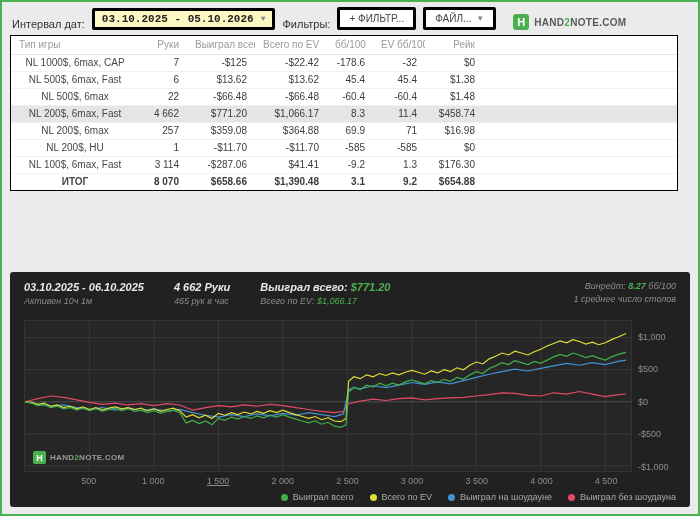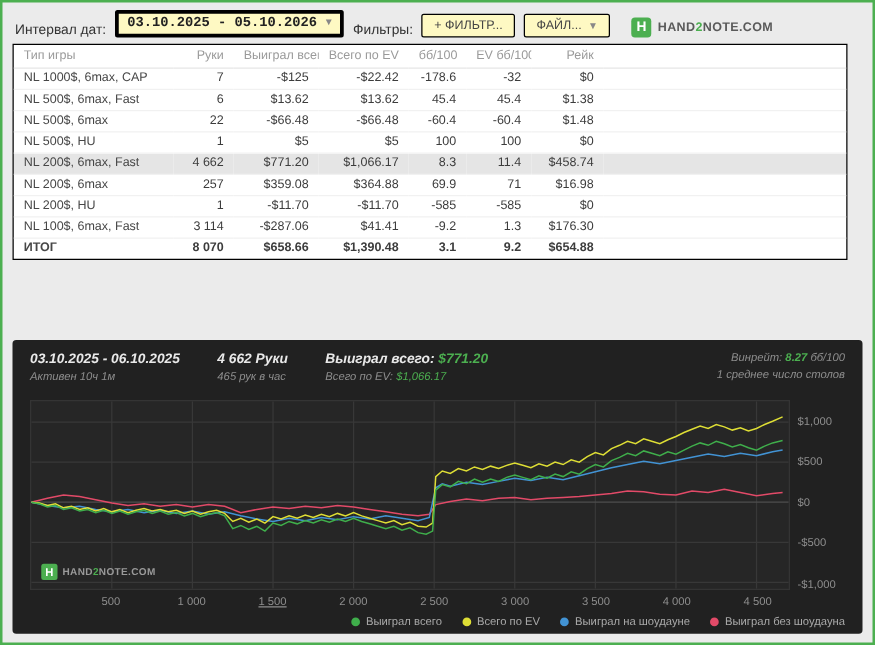--- a/index.html
+++ b/index.html
@@ -9,35 +9,35 @@
     background:#ebebeb;
     border:2px solid #4caf50;
     font-family:"Liberation Sans", sans-serif;
     position:relative; overflow:hidden;
   }
   
   .topbar { position:absolute; top:6px; left:10px; right:10px; height:22px; display:flex; align-items:flex-end; gap:7px; }
   .lbl { font-size:11px; color:#333; white-space:nowrap; }
   .datebox { display:flex; align-items:center; gap:7px; background:#fef9c3; border:3px solid #000000; border-radius:2px;
              padding:2px 7px; font-size:11px; font-weight:bold; color:#222; font-family:Liberation Mono, monospace; cursor:pointer; }
-  .btn { background:#fef9c3; border:1px solid #000000; border-radius:2px; padding:3px 9px; font-size:10px; color:#444;
+  .btn { background:#ffffff; border:3px solid #000000; border-radius:2px; padding:3px 9px; font-size:10px; color:#444;
          font-family:inherit; display:flex; gap:5px; align-items:center; cursor:pointer; white-space:nowrap; }
   .caret { font-size:8px; color:#888; line-height:1; }
   .brand { display:flex; align-items:center; gap:5px; margin-left:10px; text-decoration:none; cursor:pointer; }
   .brand-sq { width:16px; height:16px; background:#4caf50; border-radius:3px; color:#fff; font-weight:bold; font-size:11px;
               display:flex; align-items:center; justify-content:center; }
   .brand-txt { font-size:10px; font-weight:bold; color:#5a5a5a; letter-spacing:.3px; }
   .brand-txt .g { color:#4caf50; }
   
   .card { position:absolute; top:33px; left:8px; right:20px; background:#fff; border:1px solid #000000; }
   .tbl { width:100%; border-collapse:collapse; table-layout:fixed; font-size:10px; }
   .tbl th { color:#9a9a9a; font-weight:normal; text-align:right; padding:3px 8px 4px; border-bottom:1px solid #e6e6e6; white-space:nowrap; overflow:hidden; }
   .tbl th.game { text-align:left; }
   .tbl td { padding:2px 8px 3px; text-align:right; color:#3c3c3c; border-bottom:1px solid #f1f1f1; white-space:nowrap; overflow:hidden; }
-  .tbl td.game { text-align:left; color:#474747; }
+  .tbl td.game { text-align:center; color:#474747; }
   .tbl tr.hl { background:#e5e5e5; }
   .tbl tr.total td { font-weight:bold; border-bottom:none; }
   .neg { color:#d9432f; }
   .pos { color:#3ba345; }
   
   .panel { position:absolute; top:270px; left:8px; right:8px; height:235px; background:#212121; border-radius:3px; }
   .phead { position:absolute; top:9px; left:14px; right:14px; display:flex;font-style:italic; }
   .pcol { margin-right:30px; }
   .ph-main { font-size:11px; font-weight:bold; color:#e9e9e9; white-space:nowrap; }
   .ph-sub { font-size:9px; color:#8d8d8d; margin-top:3px; white-space:nowrap; }
@@ -130,30 +130,20 @@
         <tr class="">
           <td class="game">NL 500$, 6max</td>
           <td class="">22</td>
           <td class="neg">-$66.48</td>
           <td class="neg">-$66.48</td>
           <td class="neg">-60.4</td>
           <td class="neg">-60.4</td>
           <td class="pos">$1.48</td>
           <td></td>
         </tr>
-        <tr class="">
-          <td class="game">NL 500$, HU</td>
-          <td class="">1</td>
-          <td class="pos">$5</td>
-          <td class="pos">$5</td>
-          <td class="pos">100</td>
-          <td class="pos">100</td>
-          <td class="pos">$0</td>
-          <td></td>
-        </tr>
         <tr class=" hl">
           <td class="game">NL 200$, 6max, Fast</td>
           <td class="">4 662</td>
           <td class="pos">$771.20</td>
           <td class="pos">$1,066.17</td>
           <td class="pos">8.3</td>
           <td class="pos">11.4</td>
           <td class="pos">$458.74</td>
           <td></td>
         </tr>

